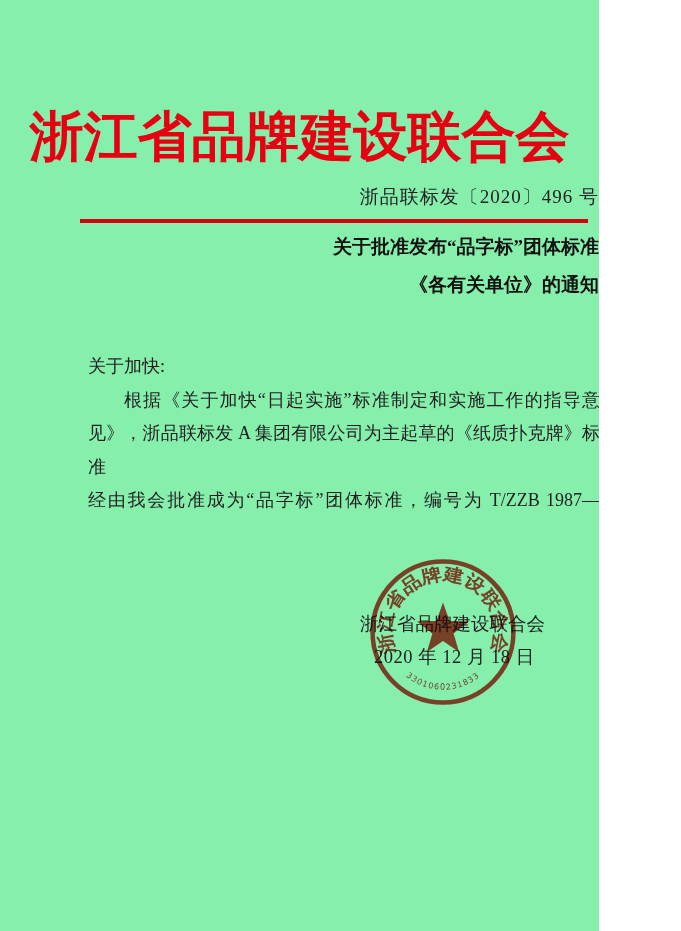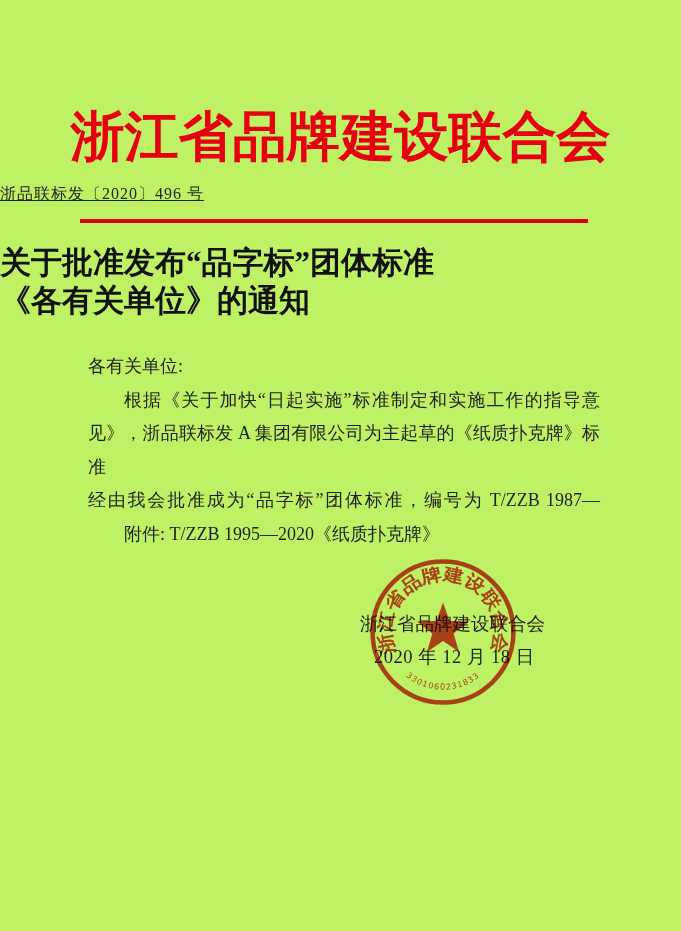--- a/index.html
+++ b/index.html
@@ -1,35 +1,35 @@
 <!DOCTYPE html>
 <html><head>
 <meta charset="utf-8">
 <style>
   html,body { margin:0; padding:0; background:#ffffff; }
   .page {
-    position:relative; width:681px; height:931px; background:#bef264;
+    position:relative; width:599px; height:931px; background:#86efac;
     font-family:"Liberation Serif", serif; overflow:hidden;
   }
   .org-name {
     position:absolute; top:106px; left:0; width:100%;
     text-align:center; font-size:54px; font-weight:bold;
     color:#e60012; letter-spacing:0px; line-height:1.15; white-space:nowrap;
   }
   .doc-number {
     position:absolute; top:184px; left:0; width:100%;
-    text-align:left; font-size:16px; color:#232323; letter-spacing:1px;text-decoration:underline;
+    text-align:right; font-size:19px; color:#232323; letter-spacing:1px;
   }
   .red-rule {
     position:absolute; top:219px; left:80px; width:508px; height:4px;
     background:#d6000f;
   }
   .doc-title {
-    position:absolute; top:244px; left:0; width:100%;
-    text-align:left; font-size:31px; font-weight:bold;
+    position:absolute; top:228px; left:0; width:100%;
+    text-align:right; font-size:19px; font-weight:bold;
     line-height:38px; color:#111111;
   }
   .body-block {
     position:absolute; top:350px; left:88px; width:512px;
     font-size:18px; line-height:33.5px; color:#1f1f1f;
   }
   .body-line { min-height:33.5px; }
   .indent { text-indent:2em; }
   .justify { text-align:justify; text-align-last:justify; }
   .signature {
@@ -57,25 +57,24 @@
   <div class="doc-number">浙品联标发〔2020〕496 号</div>
 
   <div class="red-rule"></div>
 
   <div class="doc-title">
     <div>关于批准发布“品字标”团体标准</div>
     <div>《各有关单位》的通知</div>
   </div>
 
   <div class="body-block">
-    <div class="body-line">各有关单位:</div>
+    <div class="body-line">关于加快:</div>
     <div class="body-line indent justify">根据《关于加快“日起实施”标准制定和实施工作的指导意</div>
     <div class="body-line justify">见》，浙品联标发 A 集团有限公司为主起草的《纸质扑克牌》标准</div>
     <div class="body-line justify">经由我会批准成为“品字标”团体标准，编号为 T/ZZB 1987—</div>
-    <div class="body-line indent">附件: T/ZZB 1995—2020《纸质扑克牌》</div>
   </div>
 
   <div class="signature">浙江省品牌建设联合会</div>
 
   <div class="sign-date">2020 年 12 月 18 日</div>
 
   <svg class="seal" viewBox="0 0 150 150">
     <circle cx="75" cy="75" r="69.5" fill="none" stroke="#df372a" stroke-width="4.5"></circle>
     <defs>
       <path id="seal-name-arc" d="M 28.05 94.93 A 51 51 0 1 1 121.95 94.93" fill="none"></path>

